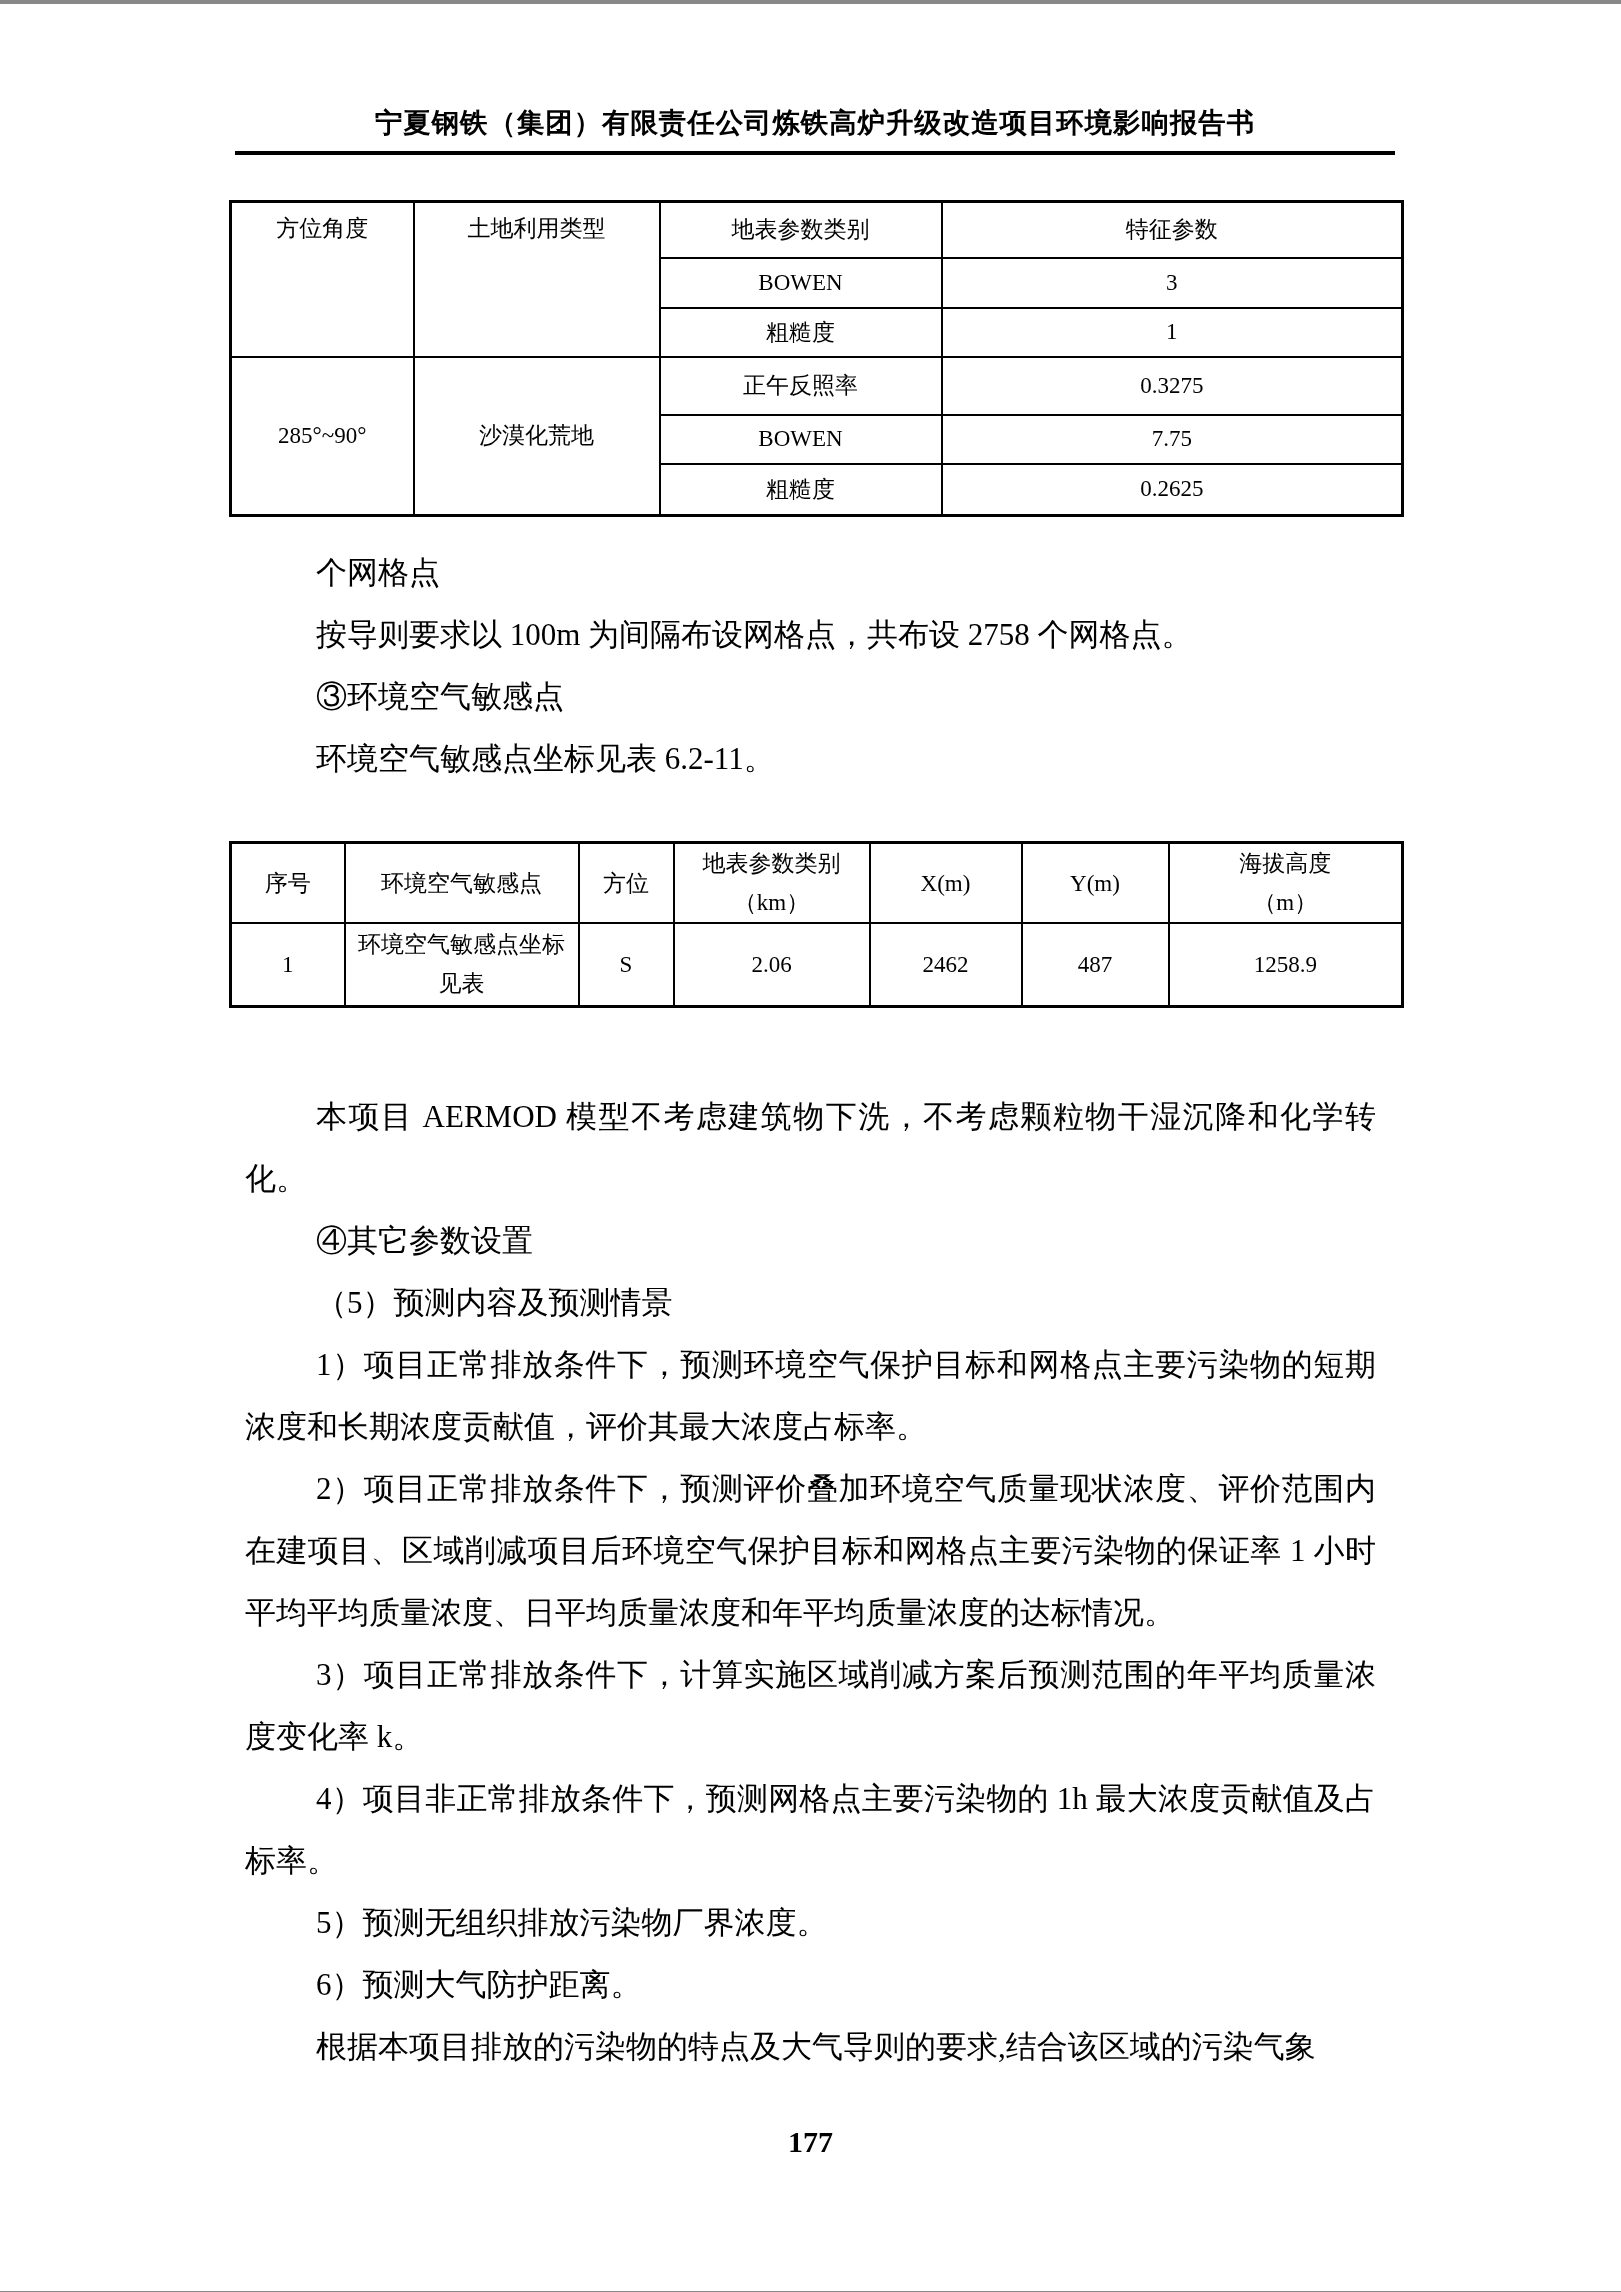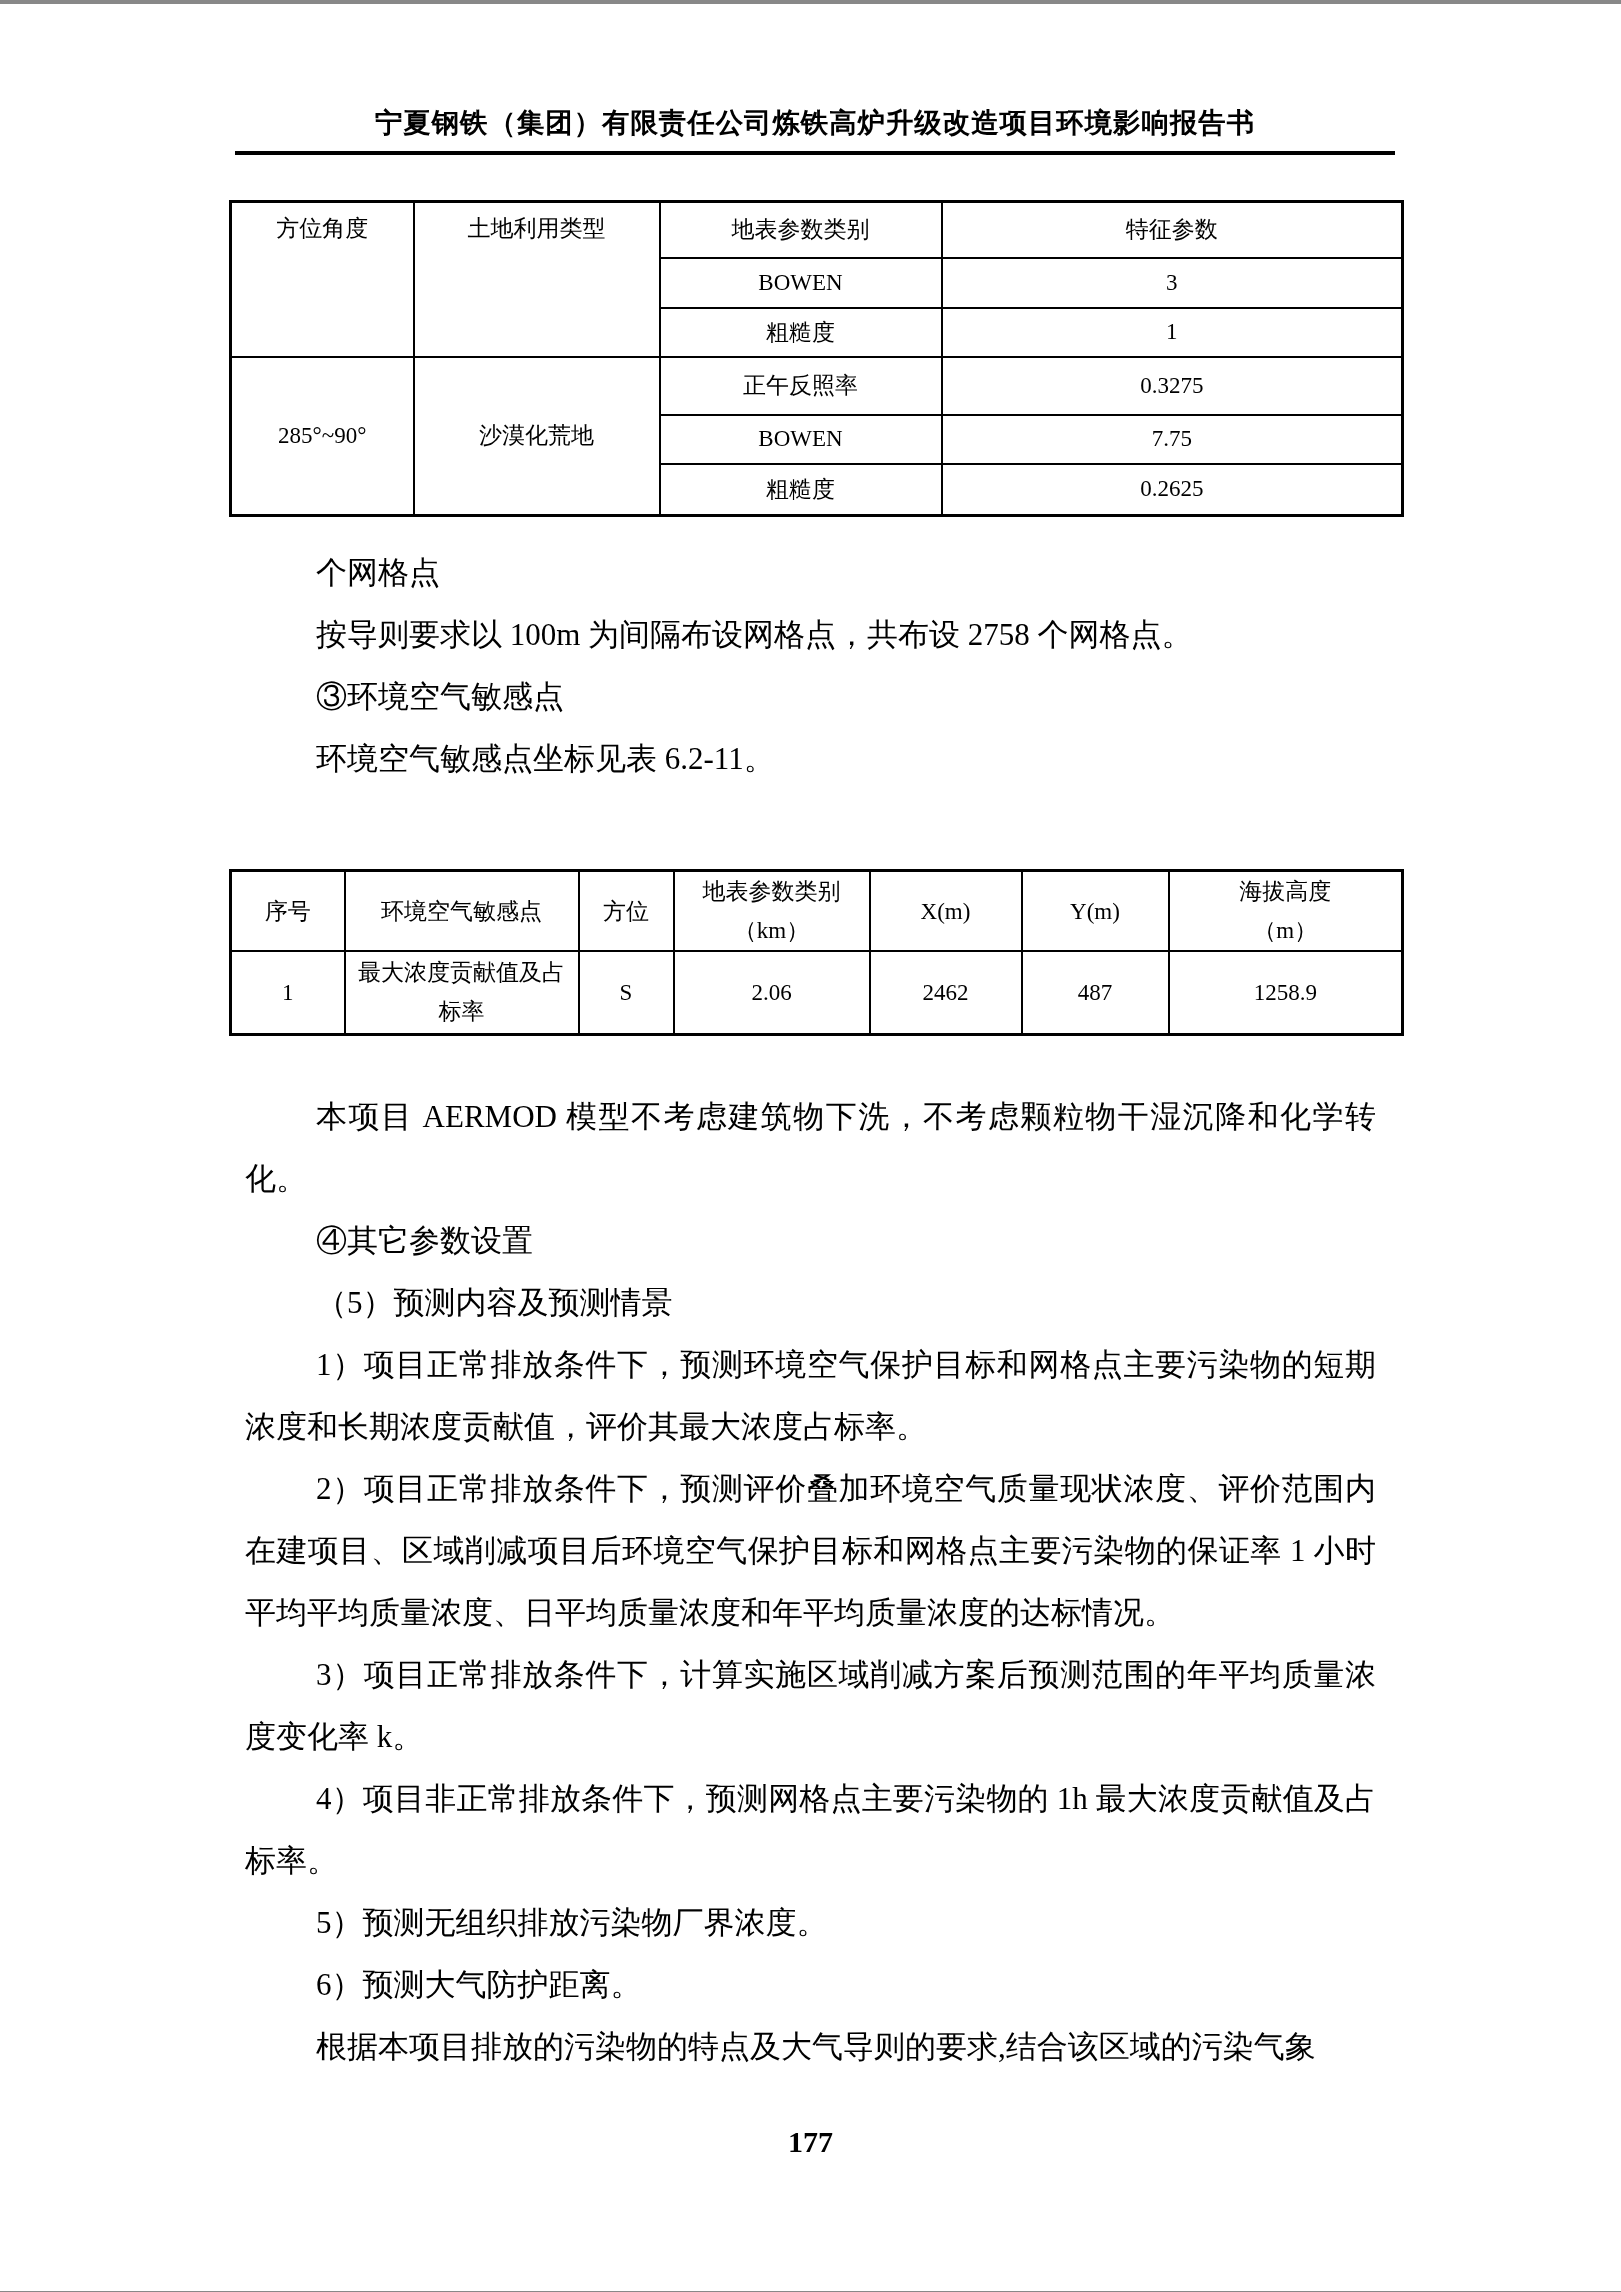--- a/index.html
+++ b/index.html
@@ -29,21 +29,21 @@
     position:absolute; left:229px; width:1172px;
     border-collapse:collapse; table-layout:fixed;
     font-size:23px; border:3.9px solid #000;
   }
   table.doc-table td {
     border:2.9px solid #000;
     text-align:center; vertical-align:middle;
     padding:0 3.9px; overflow:hidden;
   }
   table.t1 { top:196px; }
-  table.t2 { top:865px;border-radius:15px; }
+  table.t2 { top:837px;border-radius:15px; }
   .vtop { vertical-align:top !important; padding-top:9.8px !important; }
   tr.h57{height:56px} tr.h51{height:50px} tr.h50{height:49px}
   tr.h59{height:58px} tr.h53{height:52px}
   tr.h77{height:75px} tr.h85{height:83px}
   .pre { white-space:pre-line; line-height:39px; }
   .t2 td { line-height:39px; }
 
   
   .text-block {
     position:absolute; left:245px; width:1131px;
@@ -139,21 +139,21 @@
       <td class="pre">方位</td>
       <td class="pre">地表参数类别
 （km）</td>
       <td class="pre">X(m)</td>
       <td class="pre">Y(m)</td>
       <td class="pre">海拔高度
 （m）</td>
     </tr>
     <tr class="h85">
       <td>1</td>
-      <td>最大浓度贡献值及占标率</td>
+      <td>环境空气敏感点坐标见表</td>
       <td>S</td>
       <td>2.06</td>
       <td>2462</td>
       <td>487</td>
       <td>1258.9</td>
     </tr>
   </tbody>
     </table>
 
   <div class="text-block text-b">

